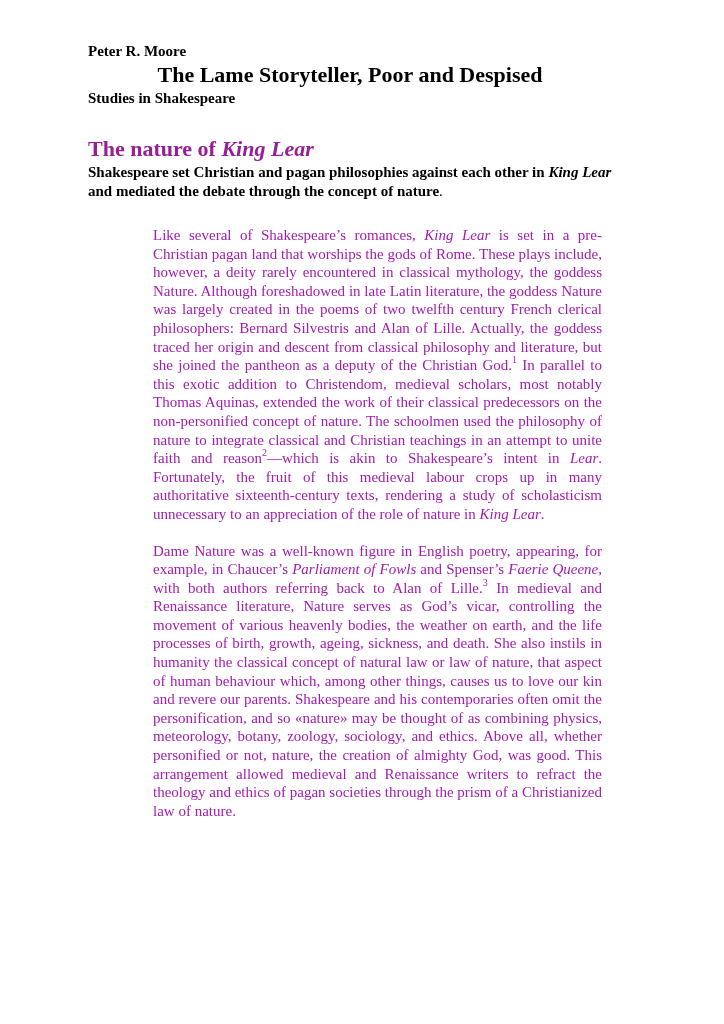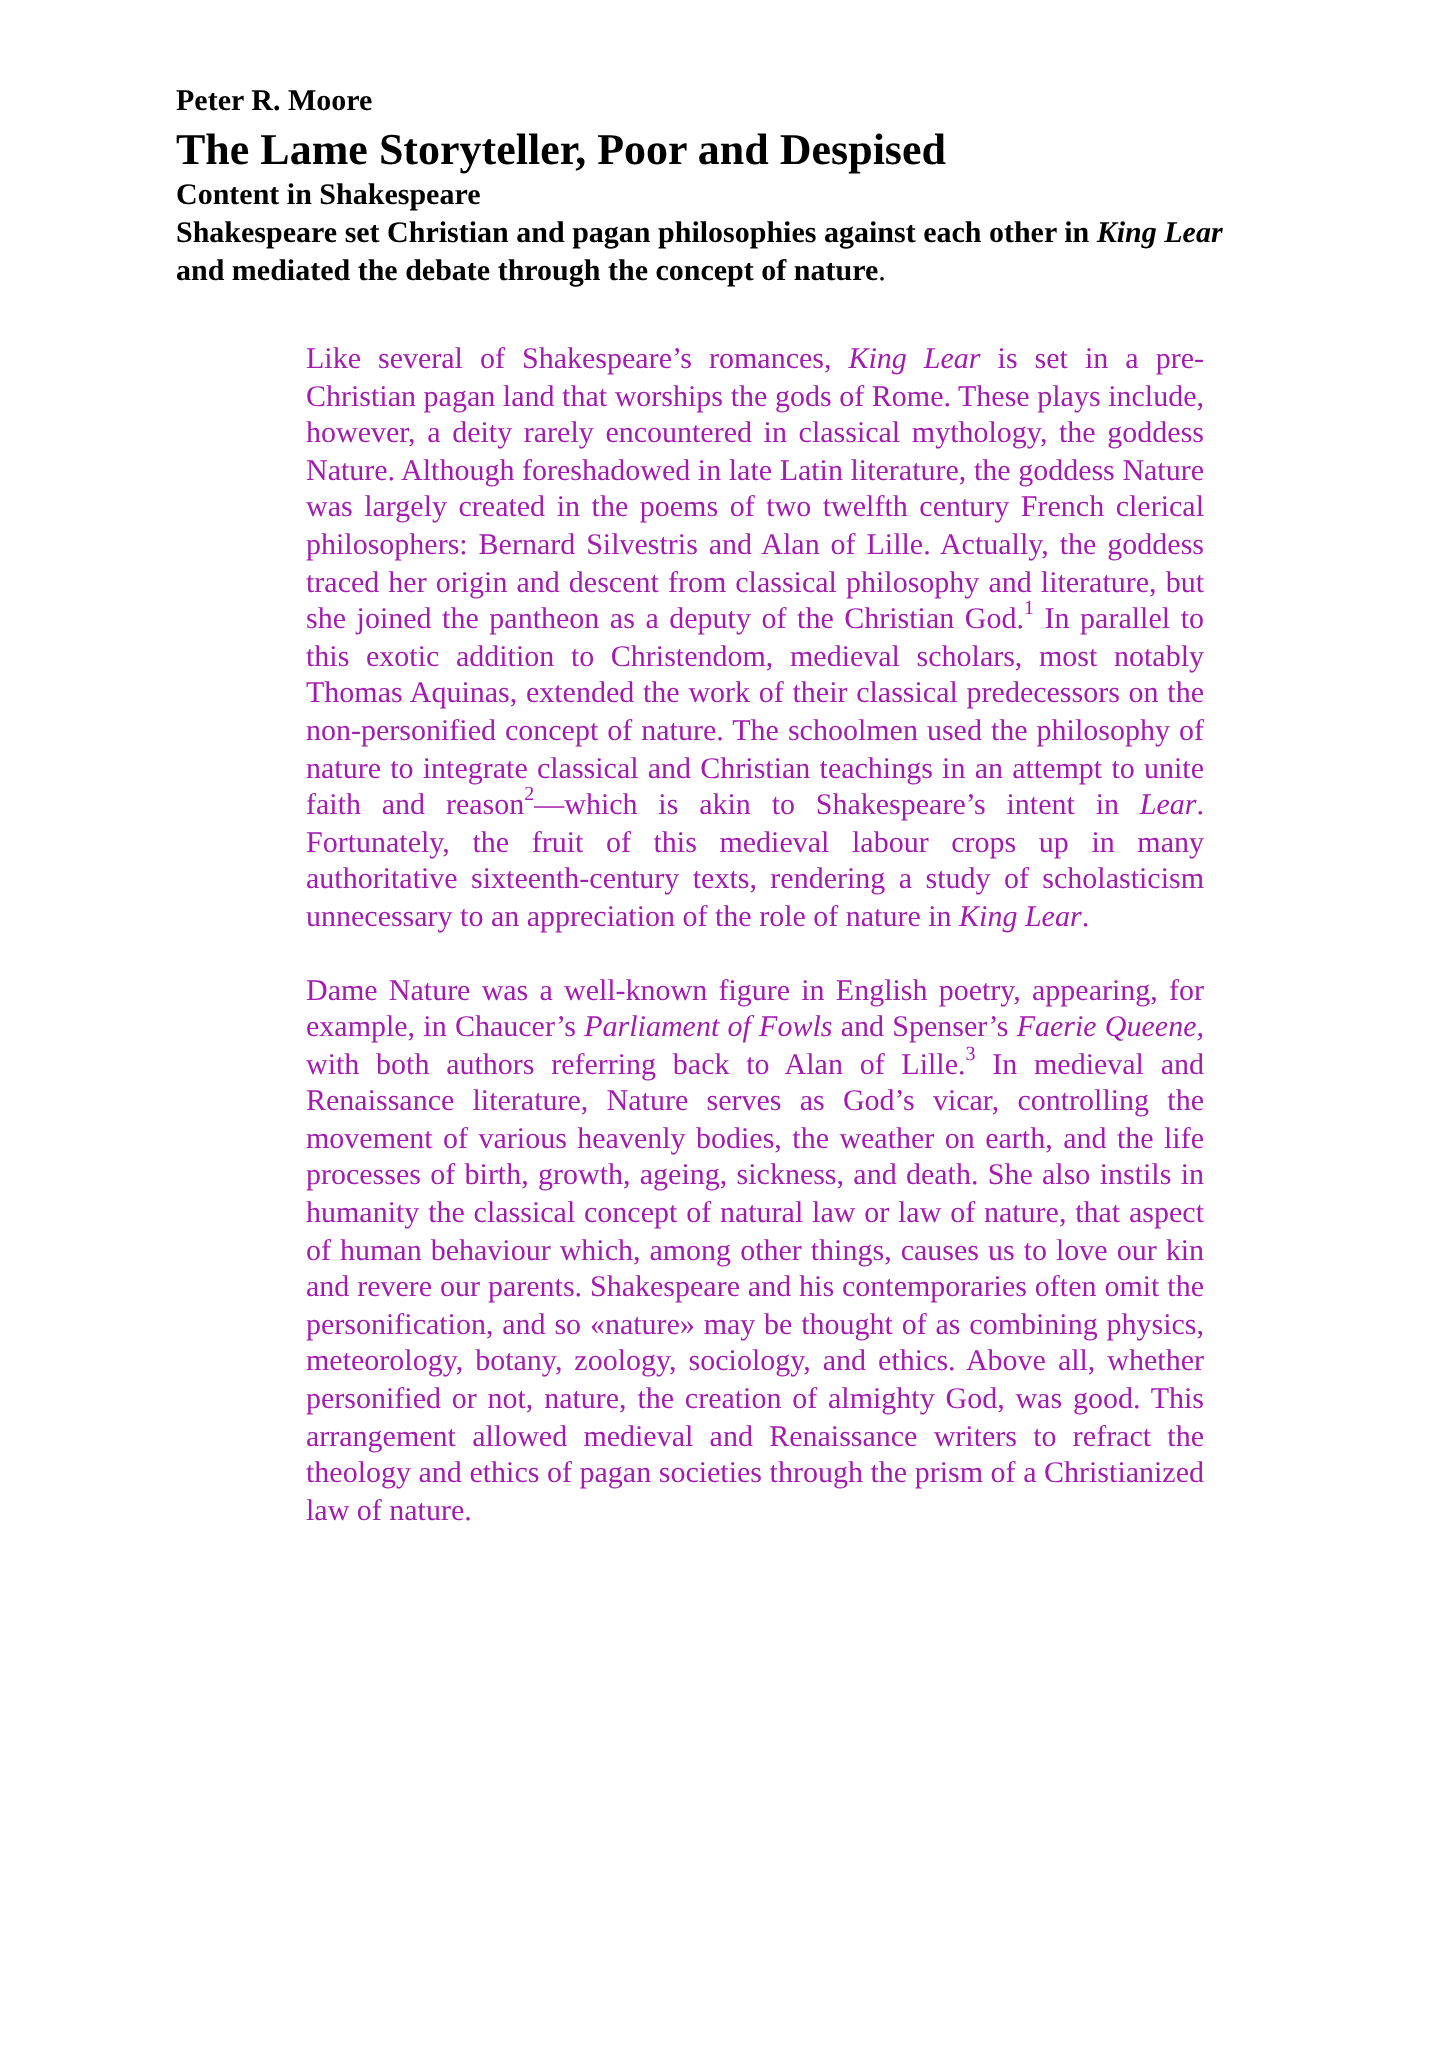--- a/index.html
+++ b/index.html
@@ -22,20 +22,21 @@
   .author-line {
     font-size: 15px;
     font-weight: 700;
     line-height: 20px;
   }
   .book-title {
     font-size: 22px;
     font-weight: 700;
     line-height: 27px;
     margin: 0;
+    text-align: center;
   }
   .series-line {
     font-size: 15px;
     font-weight: 700;
     line-height: 20px;
   }
   
   .chapter-heading {
     font-size: 22px;
     font-weight: 700;
@@ -84,24 +85,25 @@
   }
 </style>
 </head>
 <body>
 
 <div class="page">
 
   <header>
     <div class="author-line">Peter R. Moore</div>
     <h1 class="book-title">The Lame Storyteller, Poor and Despised</h1>
-    <div class="series-line">Content in Shakespeare</div>
+    <div class="series-line">Studies in Shakespeare</div>
   </header>
 
   <section>
+    <h2 class="chapter-heading" style="color: rgb(150, 30, 150);"><span>The nature of </span><span class="seg-i">King Lear</span></h2>
 
     <p class="lede"><span>Shakespeare set Christian and pagan philosophies against each other in </span><span class="seg-i">King Lear</span><span> and mediated the debate through the concept of nature</span><span class="seg-n">.</span></p>
 
 
     <div class="body-block">
       <p><span>Like several of Shakespeare’s romances, </span><span class="seg-i">King Lear</span><span> is set in a pre-Christian pagan land that worships the gods of Rome. These plays include, however, a deity rarely encountered in classical mythology, the goddess Nature. Although foreshadowed in late Latin literature, the goddess Nature was largely created in the poems of two twelfth century French clerical philosophers: Bernard Silvestris and Alan of Lille. Actually, the goddess traced her origin and descent from classical philosophy and literature, but she joined the pantheon as a deputy of the Christian God.</span><sup>1</sup><span> In parallel to this exotic addition to Christendom, medieval scholars, most notably Thomas Aquinas, extended the work of their classical predecessors on the non-personified concept of nature. The schoolmen used the philosophy of nature to integrate classical and Christian teachings in an attempt to unite faith and reason</span><sup>2</sup><span>—which is akin to Shakespeare’s intent in </span><span class="seg-i">Lear</span><span>. Fortunately, the fruit of this medieval labour crops up in many authoritative sixteenth-century texts, rendering a study of scholasticism unnecessary to an appreciation of the role of nature in </span><span class="seg-i">King Lear</span><span>.</span></p>
       <p><span>Dame Nature was a well-known figure in English poetry, appearing, for example, in Chaucer’s </span><span class="seg-i">Parliament of Fowls</span><span> and Spenser’s </span><span class="seg-i">Faerie Queene,</span><span> with both authors referring back to Alan of Lille.</span><sup>3</sup><span> In medieval and Renaissance literature, Nature serves as God’s vicar, controlling the movement of various heavenly bodies, the weather on earth, and the life processes of birth, growth, ageing, sickness, and death. She also instils in humanity the classical concept of natural law or law of nature, that aspect of human behaviour which, among other things, causes us to love our kin and revere our parents. Shakespeare and his contemporaries often omit the personification, and so «nature» may be thought of as combining physics, meteorology, botany, zoology, sociology, and ethics. Above all, whether personified or not, nature, the creation of almighty God, was good. This arrangement allowed medieval and Renaissance writers to refract the theology and ethics of pagan societies through the prism of a Christianized law of nature.</span></p>
     </div>
   </section>
 

